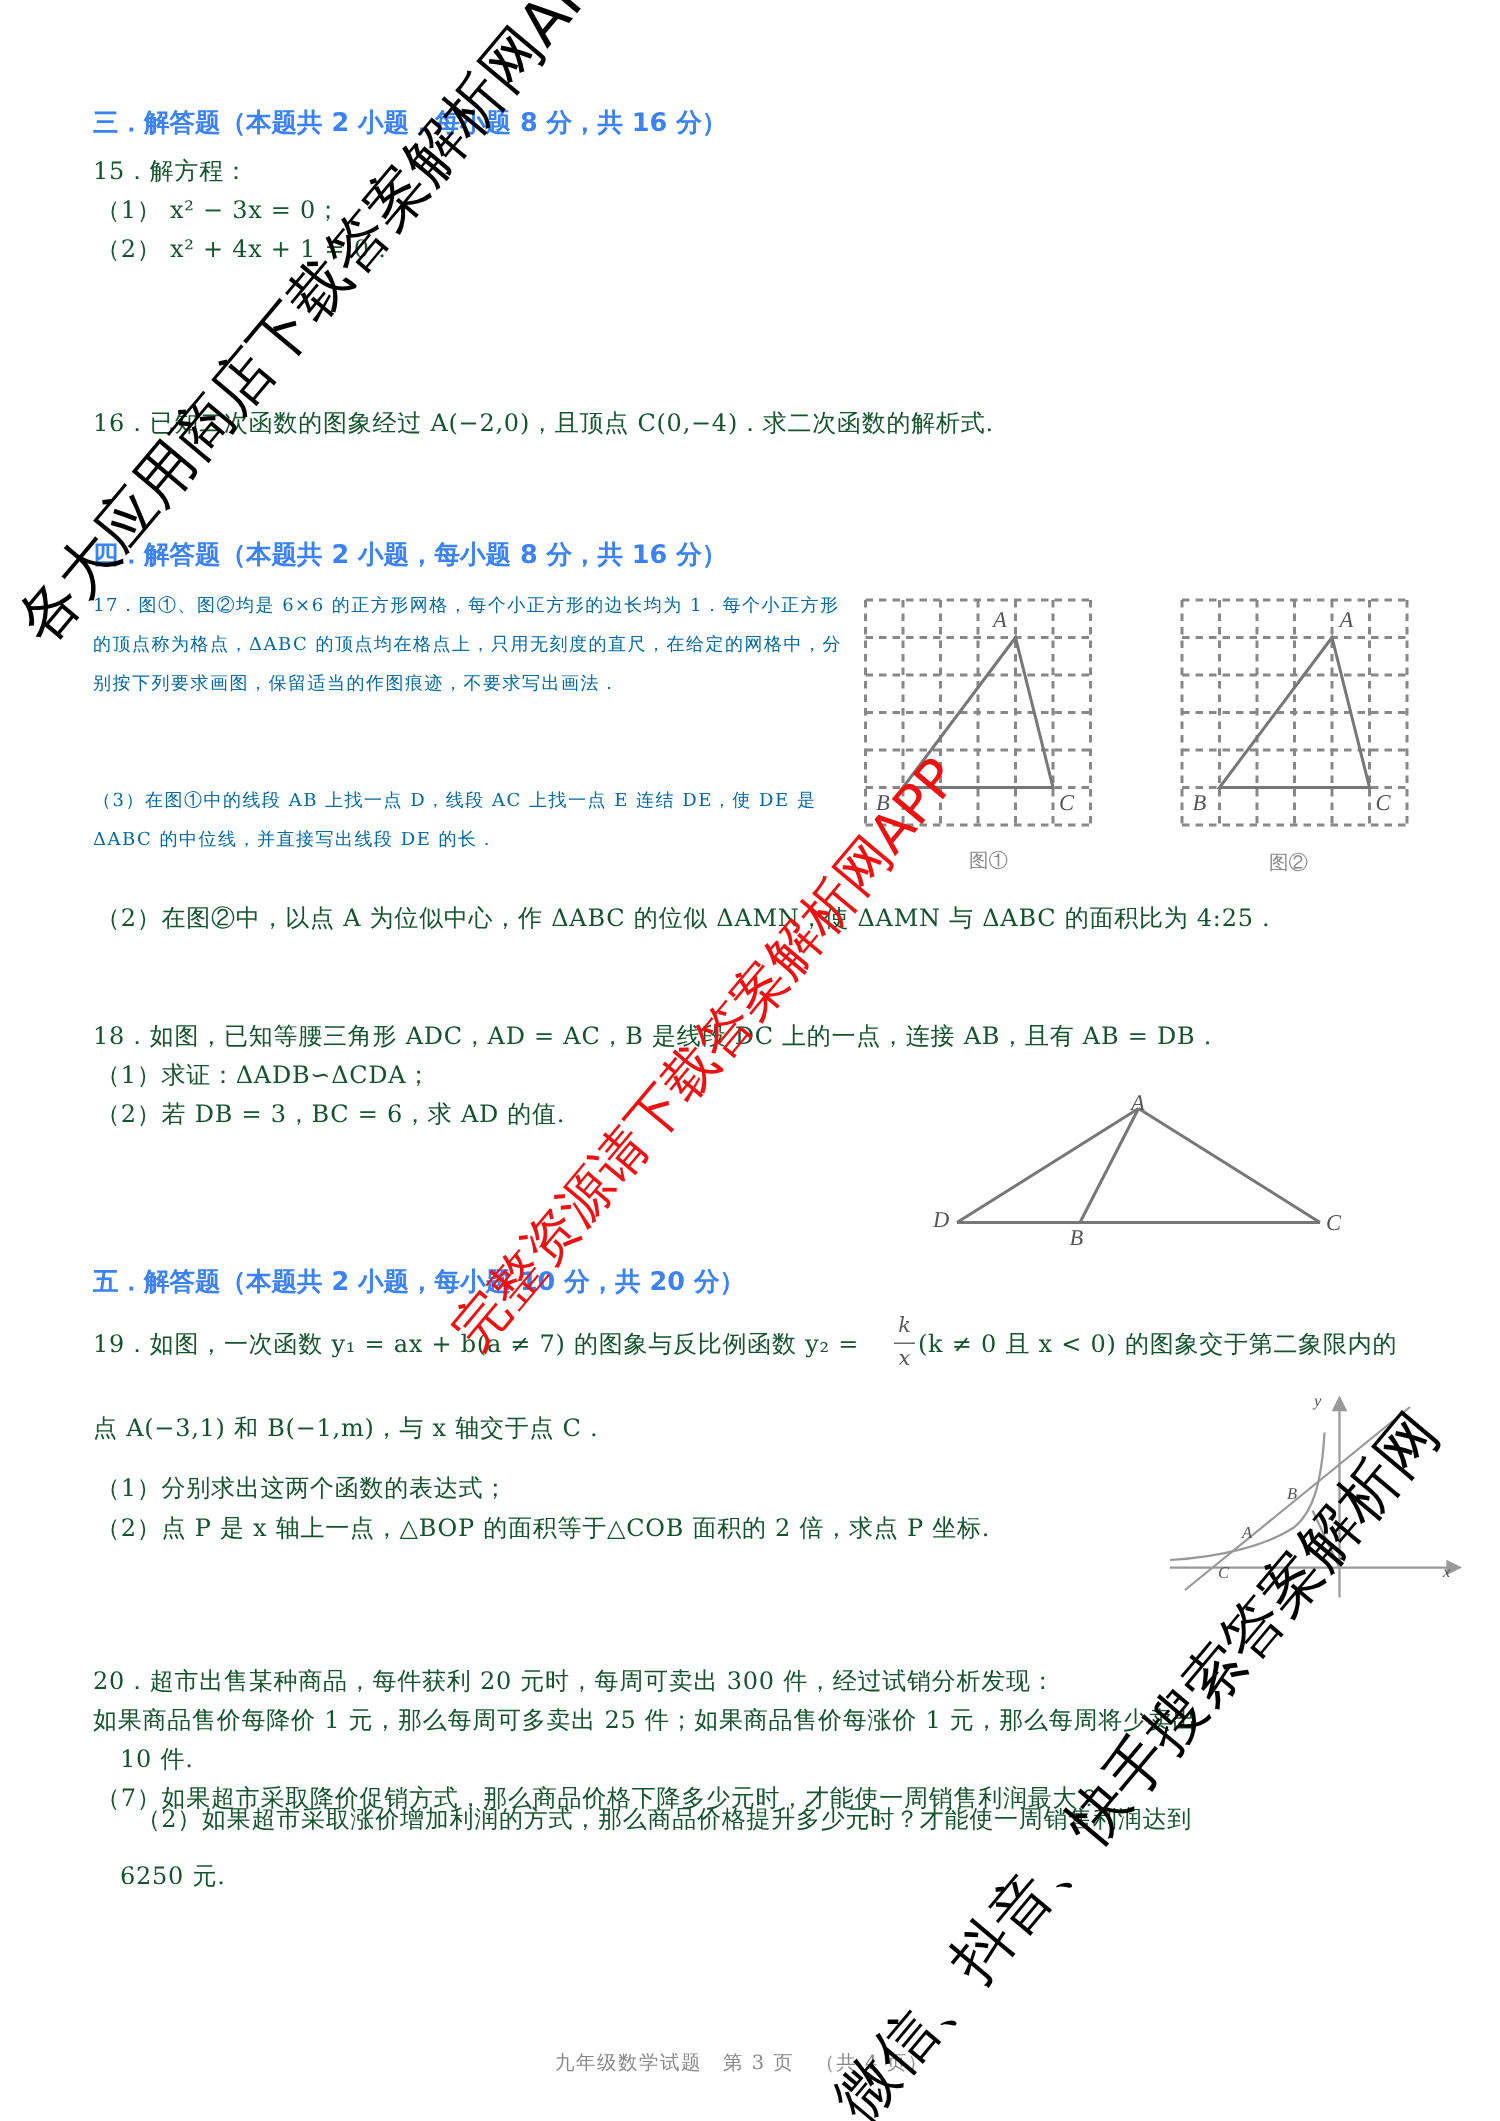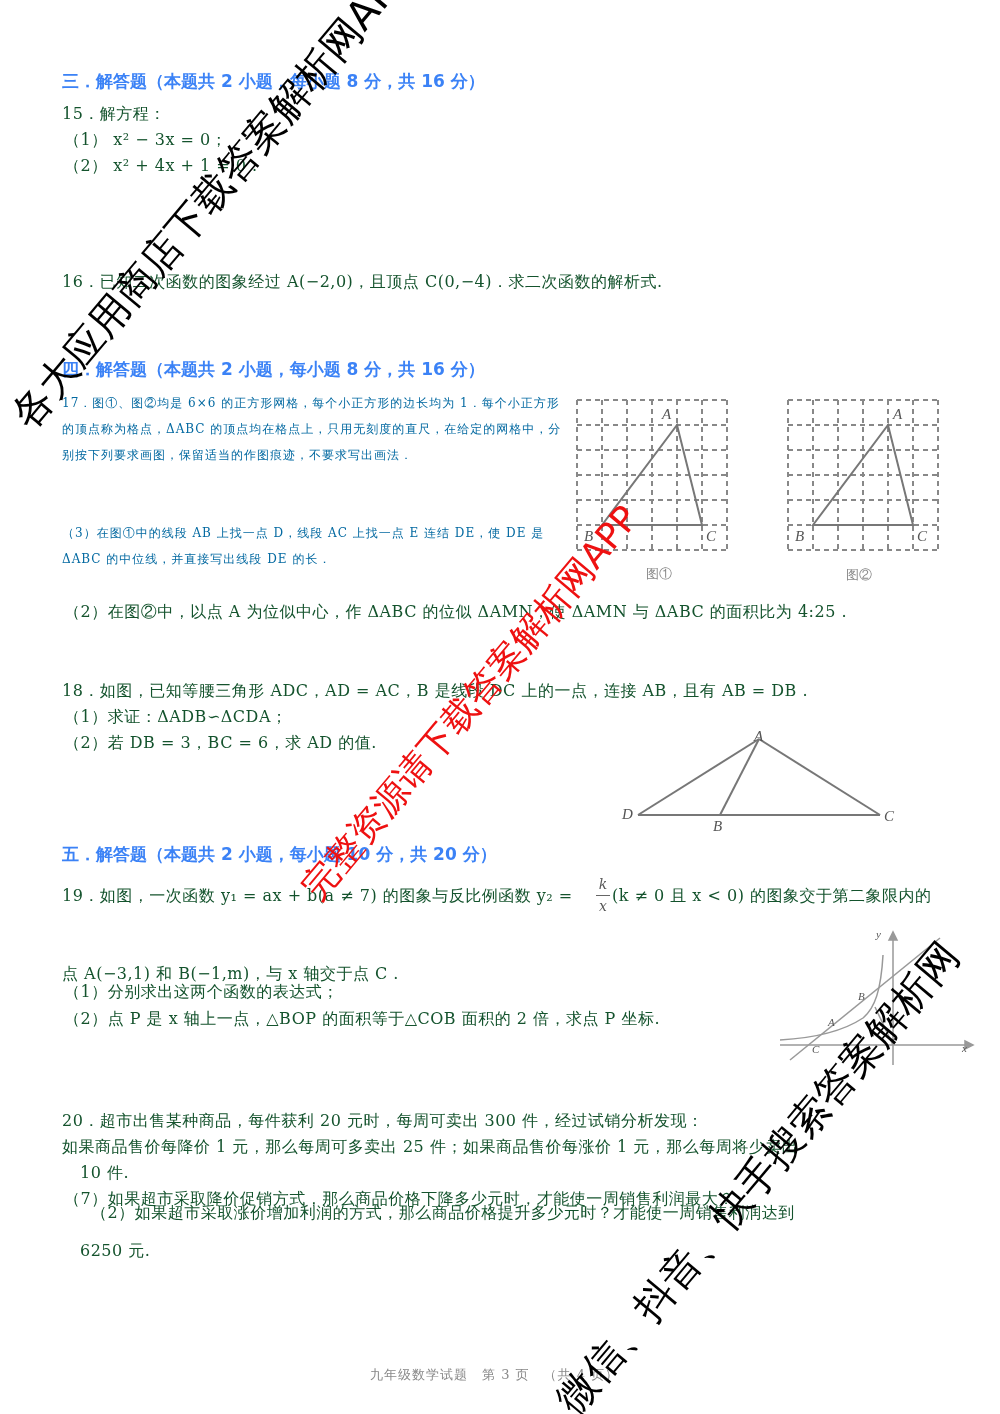--- a/index.html
+++ b/index.html
@@ -98,21 +98,21 @@
 <div class="abs fig-label" style="left:622px; top:806px;">D</div>
 <div class="abs fig-label" style="left:713px; top:818px;">B</div>
 <div class="abs fig-label" style="left:884px; top:808px;">C</div>
 
 <div class="abs section-title" style="left:62px; top:843px;">五．解答题（本题共 2 小题，每小题 10 分，共 20 分）</div>
 <div class="abs q" style="left:62px; top:886px;">19．如图，一次函数 y₁ = ax + b(a ≠ 7) 的图象与反比例函数 y₂ =</div>
 <div class="abs" style="left:596px; top:876px; width:14px; text-align:center; font-size:14px; font-style:italic; color:#5a5a5a;">k</div>
 <div class="abs" style="left:596px; top:895px; width:14px; border-top:1px solid #666;"></div>
 <div class="abs" style="left:596px; top:898px; width:14px; text-align:center; font-size:14px; font-style:italic; color:#5a5a5a;">x</div>
 <div class="abs q" style="left:612px; top:886px;">(k ≠ 0 且 x &lt; 0) 的图象交于第二象限内的</div>
-<div class="abs q" style="left:62px; top:964px;">点 A(−3,1) 和 B(−1,m)，与 x 轴交于点 C .</div>
+<div class="abs q" style="left:62px; top:942px;">点 A(−3,1) 和 B(−1,m)，与 x 轴交于点 C .</div>
 <div class="abs q" style="left:64px; top:982px;">（1）分别求出这两个函数的表达式；</div>
 <div class="abs q" style="left:64px; top:1009px;">（2）点 P 是 x 轴上一点，△BOP 的面积等于△COB 面积的 2 倍，求点 P 坐标.</div>
 
 <svg style="left:775px; top:930px;" width="200" height="140" viewBox="0 0 200 140">
   <g stroke="#999" stroke-width="1.5" fill="none">
     <line x1="5" y1="115" x2="190" y2="115"></line>
     <polygon points="190,111 198,115 190,119" fill="#999"></polygon>
     <line x1="118" y1="135" x2="118" y2="8"></line>
     <polygon points="114,10 118,2 122,10" fill="#999"></polygon>
     <line x1="15" y1="130" x2="165" y2="8"></line>

